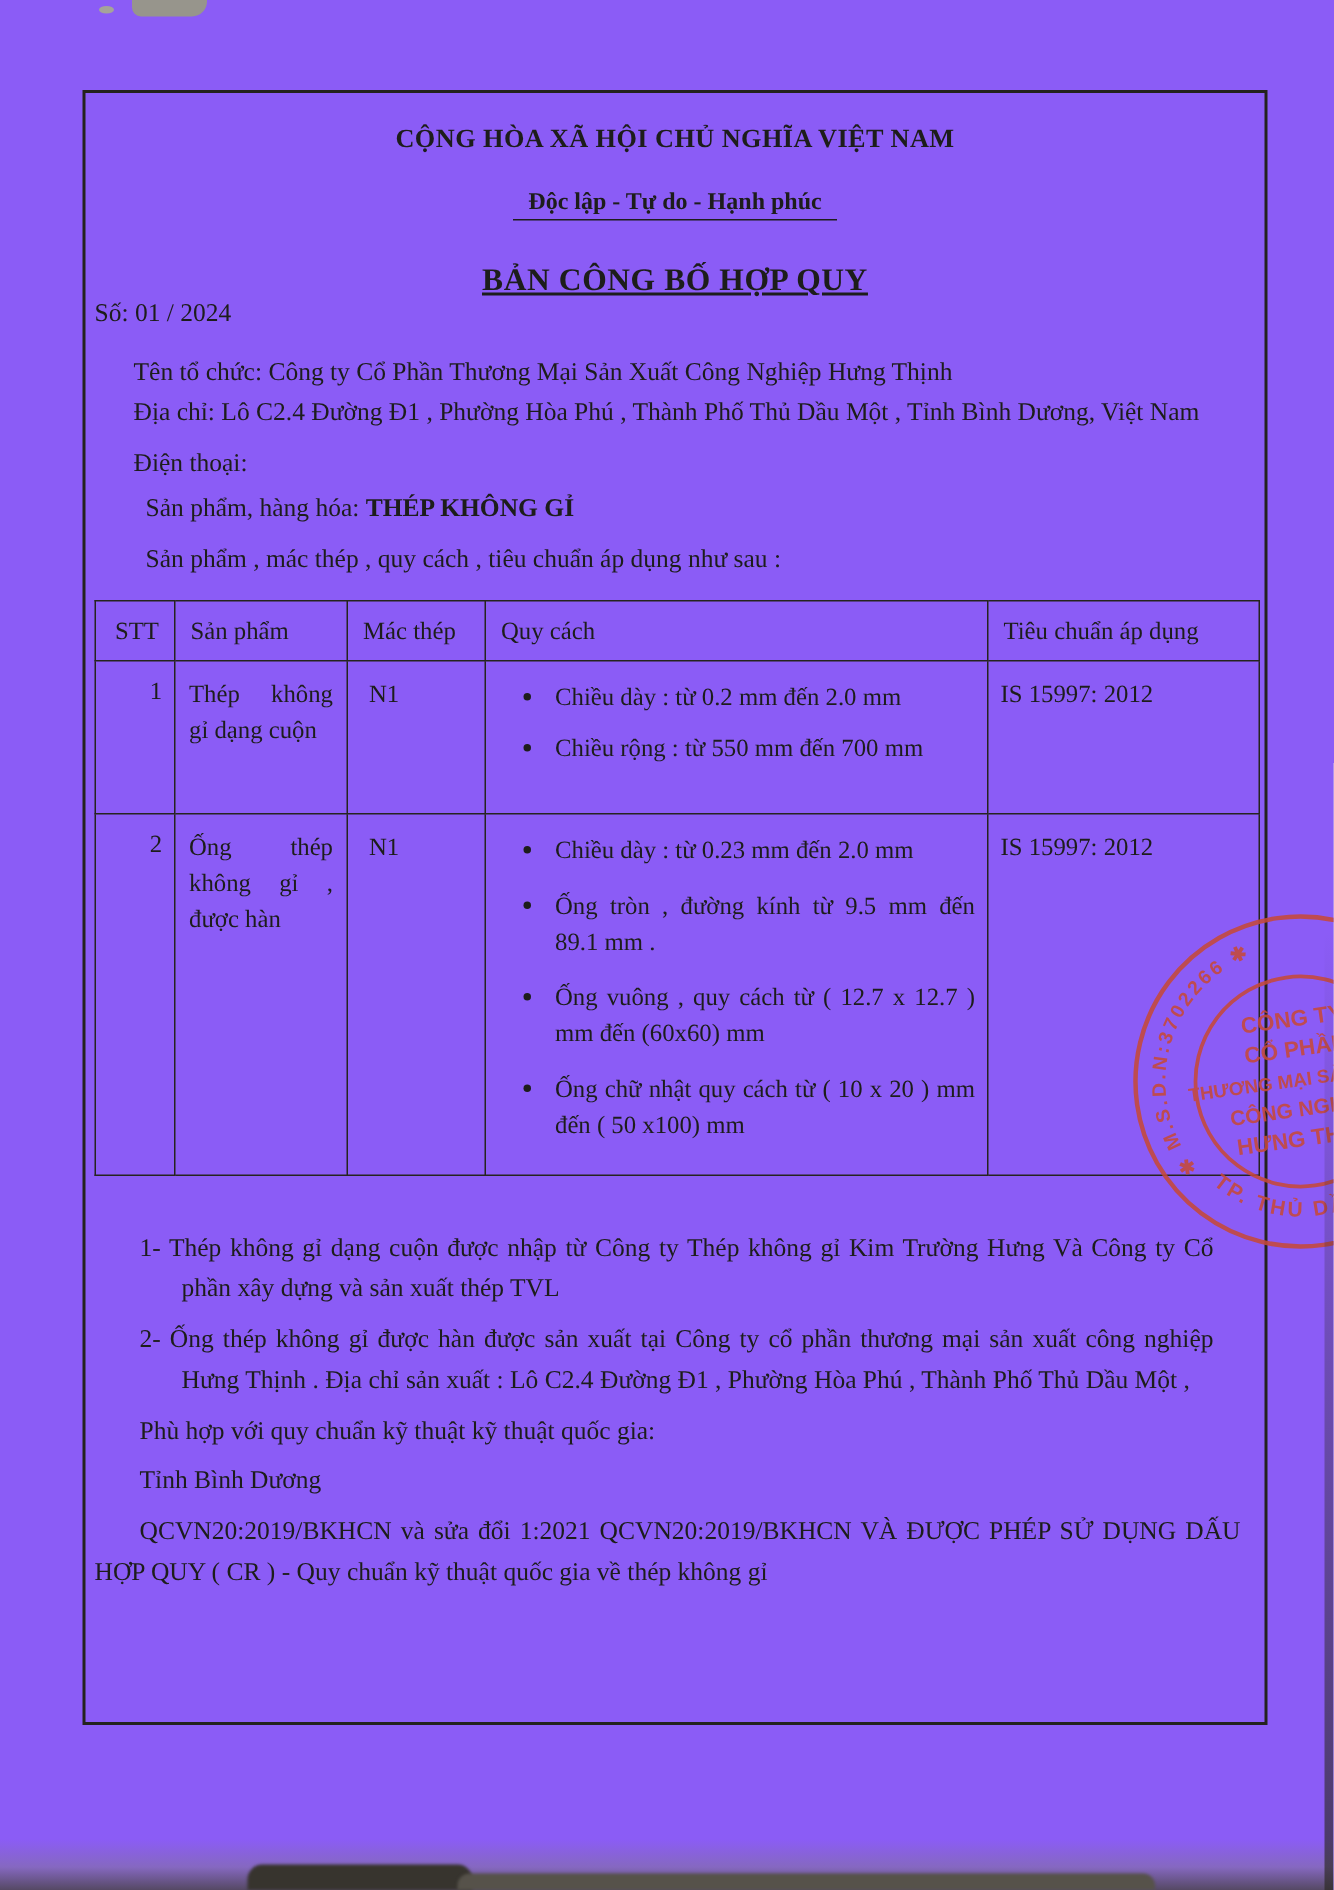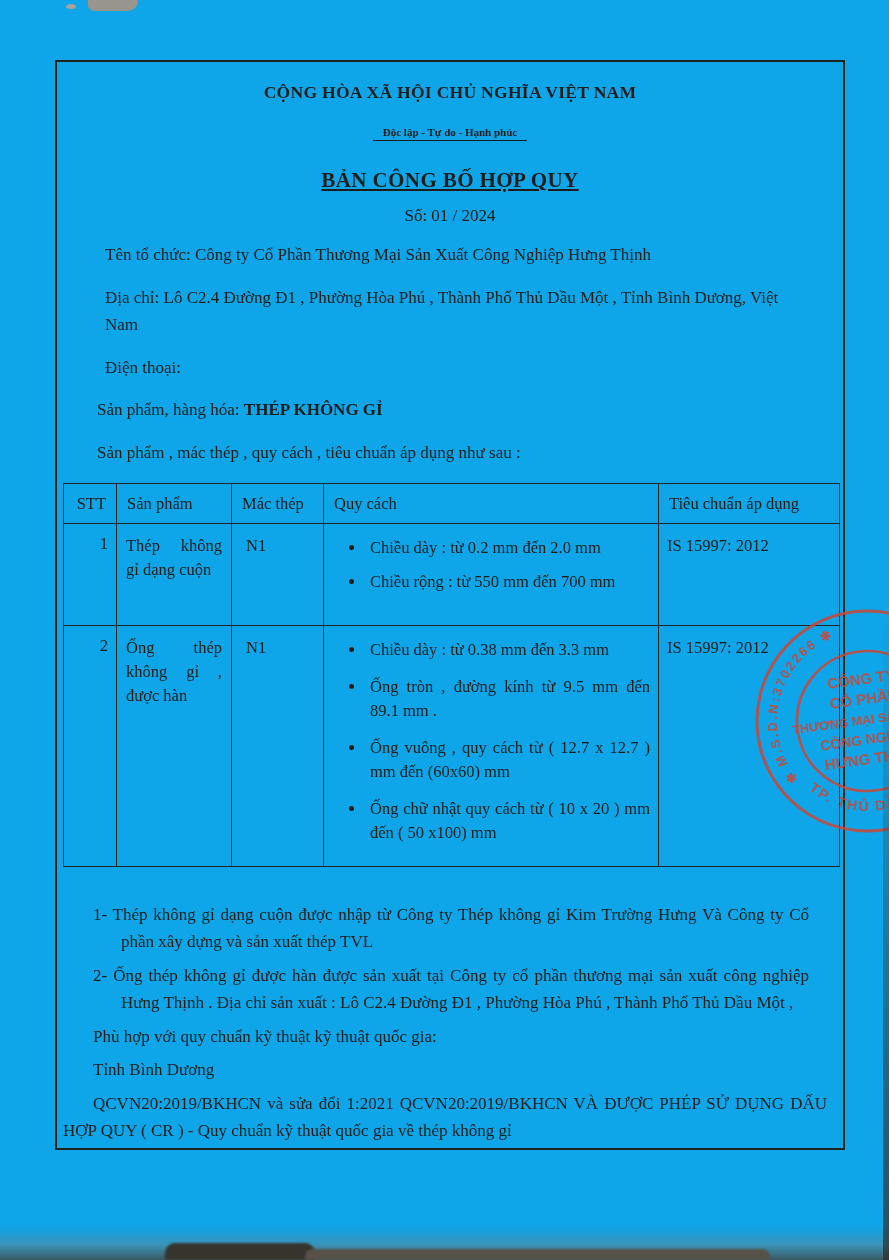--- a/index.html
+++ b/index.html
@@ -4,39 +4,39 @@
 <style>
   * { margin:0; padding:0; box-sizing:border-box; }
   html,body { width:889px; height:1260px; }
   body {
     position:relative;
     font-family:"Liberation Serif","DejaVu Serif",serif;
     background:#efede6;
     color:#1d1d1b;
     overflow:hidden;
   }
-  .page { position:absolute; inset:0; background:#0ea5e9; }
+  .page { position:absolute; inset:0; background:#8b5cf6; }
 
   .frame {
     position:absolute; left:55px; top:60px; width:790px; height:1090px;
     border:2px solid #24221e;
     padding:14px 6px 0 6px;
   }
 
   .doc-header { text-align:center; margin-top:6px; }
   .nat-title { font-weight:bold; font-size:17.5px; letter-spacing:.3px; }
   .motto {
-    display:inline-block; font-weight:bold; font-size:11px; margin-top:5px;
+    display:inline-block; font-weight:bold; font-size:16px; margin-top:5px;
     border-bottom:1.8px solid #1d1d1b; padding:0 10px 2px 10px;
   }
   .doc-title { text-align:center; font-weight:bold; font-size:21px; margin-top:27px; letter-spacing:.4px;text-decoration:underline; }
-  .doc-number { text-align:center; font-size:17px; margin-top:13px; }
+  .doc-number { text-align:left; font-size:17px; }
 
   .org { margin:16px 30px 0 26px; font-size:17px; line-height:1.58; }
-  .org p { margin:16px; }
+  .org p { margin:0; }
   .org p.gap { margin-top:7px; }
   .org p.indent { margin-left:8px; margin-top:3px; }
   .org p.intro { margin-top:8px; }
 
   table.products {
     border-collapse:collapse; table-layout:fixed;
     width:776px; margin:13px auto 0 auto;
     font-size:16.5px; line-height:1.45;
   }
   .products th, .products td {
@@ -138,21 +138,21 @@
             </ul>
           </td>
           <td class="c-std">IS 15997: 2012</td>
         </tr>
         <tr class="r2">
           <td class="c-stt">2</td>
           <td class="c-prod">Ống thép không gỉ , được hàn</td>
           <td class="c-grade">N1</td>
           <td>
             <ul class="specs">
-              <li>Chiều dày : từ 0.38 mm đến 3.3 mm</li>
+              <li>Chiều dày : từ 0.23 mm đến 2.0 mm</li>
               <li>Ống tròn , đường kính từ 9.5 mm đến 89.1 mm .</li>
               <li>Ống vuông , quy cách từ ( 12.7 x 12.7 ) mm đến (60x60) mm</li>
               <li>Ống chữ nhật quy cách từ ( 10 x 20 ) mm đến ( 50 x100) mm</li>
             </ul>
           </td>
           <td class="c-std">IS 15997: 2012</td>
         </tr>
       </tbody>
     </table>
 

